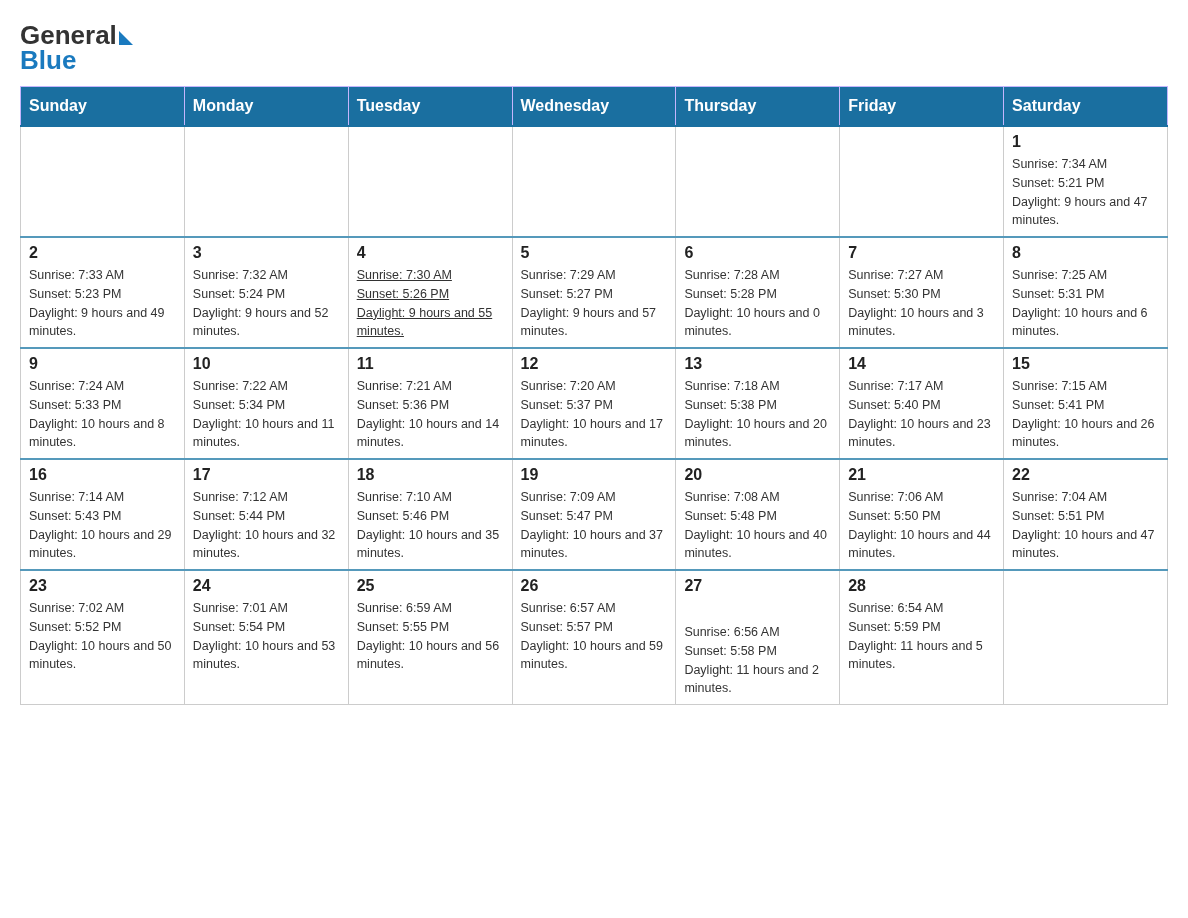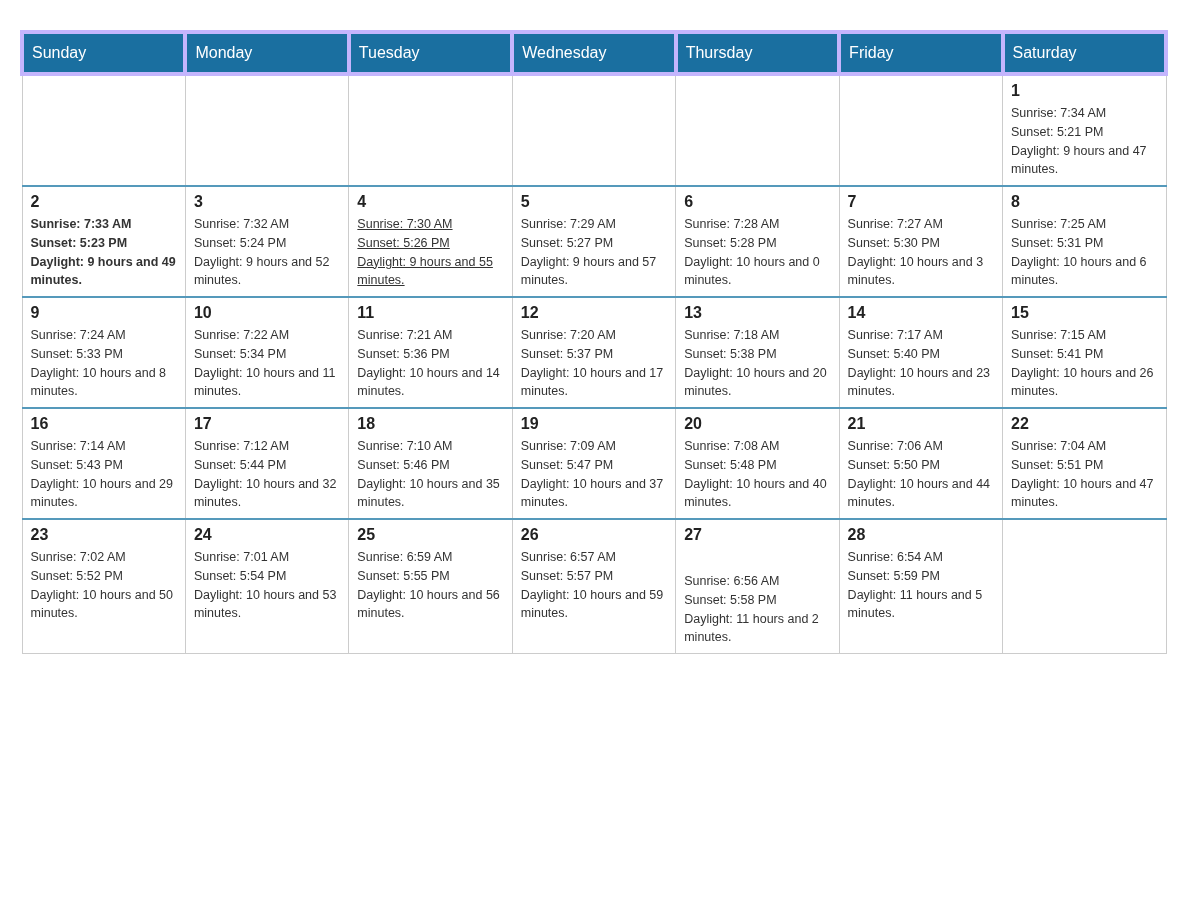--- a/index.html
+++ b/index.html
@@ -61,24 +61,24 @@
     }
     .calendar {
       width: 100%;
       border-collapse: collapse;
       margin-top: 8px;
     }
     .calendar th {
       background-color: #1a6fa0;
       color: #fff;
       font-size: 16px;
-      font-weight: normal;
+      font-weight: bold;
       padding: 10px 8px;
       text-align: left;
-      border: 4px solid #c4b5fd;
+      border: 1px solid #c4b5fd;
     }
     .calendar td {
       vertical-align: top;
       border: 1px solid #ccc;
       padding: 6px 8px;
       width: 14.28%;
       min-height: 110px;
       height: 110px;
       background: #fff;
     }
@@ -100,20 +100,29 @@
       line-height: 1.5;
     }
     .empty-cell {
       background: #fff;
     }
   </style>
 </head>
 <body>
 
 <div class="header">
+  <div class="logo">
+    <div class="logo-top">
+      <span class="logo-general">General</span>
+      <div class="logo-arrow"></div>
+    </div>
+    <div class="logo-bottom">
+      <span>Blue</span>
+    </div>
+  </div>
   <div class="title-area">
   </div>
 </div>
 
 <table class="calendar">
   <thead>
     <tr>
     <th>Sunday</th>
         <th>Monday</th>
         <th>Tuesday</th>
@@ -134,21 +143,21 @@
         <td>
           <div class="day-number">1</div>
           <div class="day-info" style="white-space: pre-line;">Sunrise: 7:34 AM
 Sunset: 5:21 PM
 Daylight: 9 hours and 47 minutes.</div>
         </td>
       </tr>
       <tr>
         <td>
           <div class="day-number">2</div>
-          <div class="day-info" style="white-space: pre-line; font-weight: bold;">Sunrise: 7:33 AM
+          <div class="day-info" style="white-space: pre-line;">Sunrise: 7:33 AM
 Sunset: 5:23 PM
 Daylight: 9 hours and 49 minutes.</div>
         </td>
         <td>
           <div class="day-number">3</div>
           <div class="day-info" style="white-space: pre-line;">Sunrise: 7:32 AM
 Sunset: 5:24 PM
 Daylight: 9 hours and 52 minutes.</div>
         </td>
         <td>

